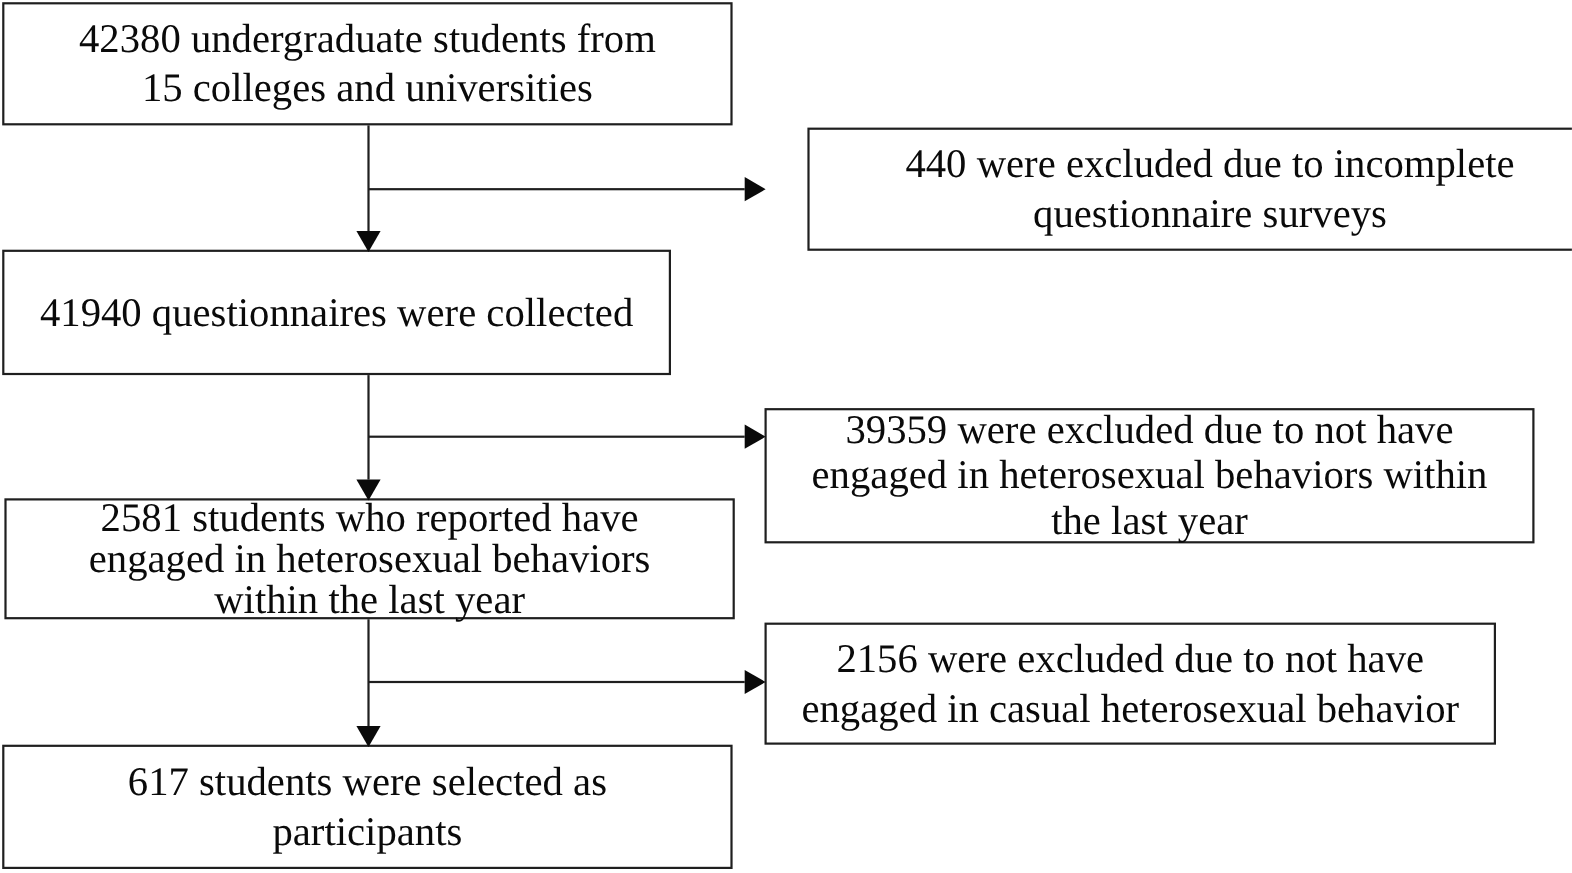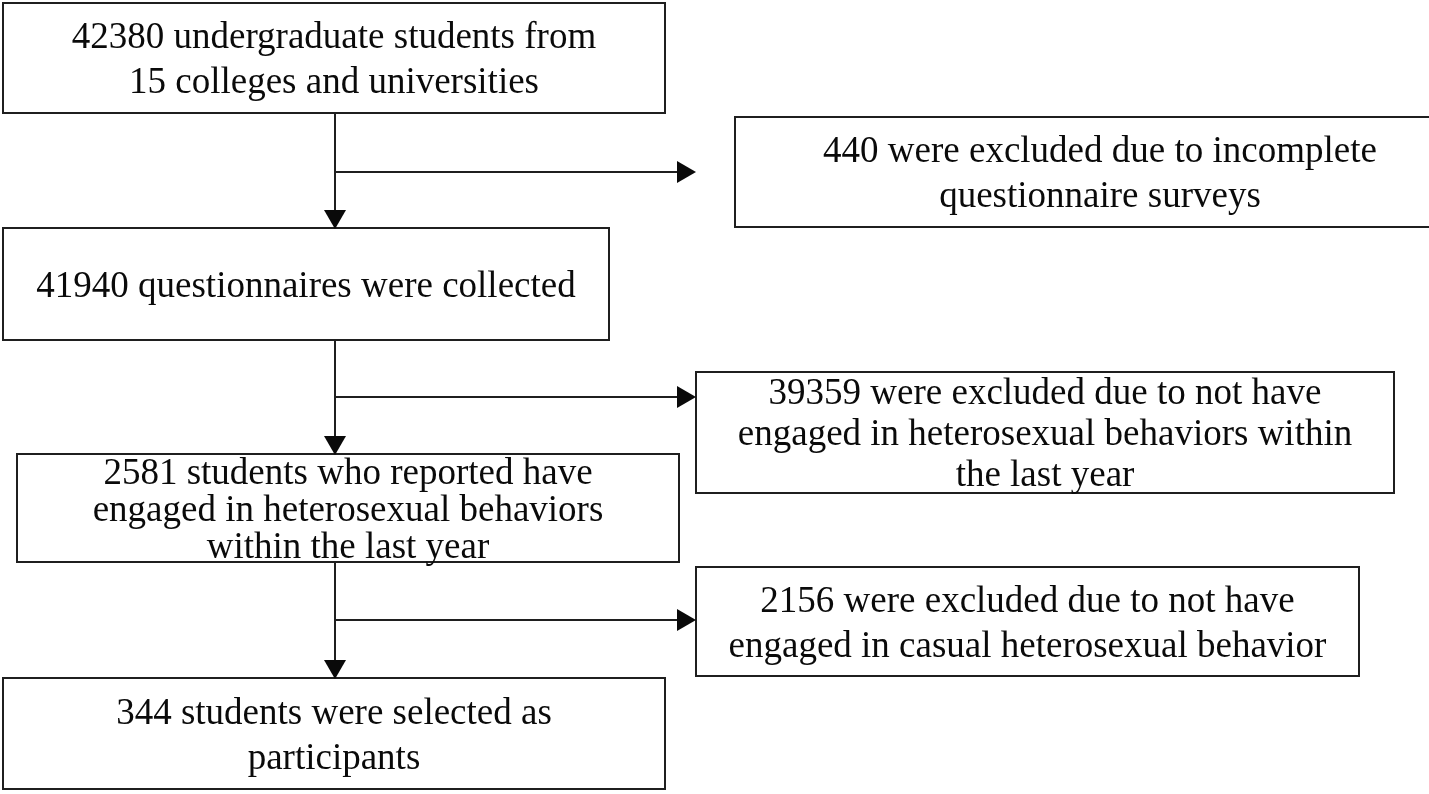--- a/index.html
+++ b/index.html
@@ -24,21 +24,21 @@
     justify-content: center;
     text-align: center;
     font-size: 37px;
     line-height: 45px;
   }
   .box .txt { white-space: pre-line; display: block; width: 100%; }
 
   
   .b1 { left: 2px;   top: 2px;   width: 664px; height: 112px; }
   .b2 { left: 2px;   top: 227px; width: 608px; height: 114px; }
-  .b3 { left: 16px;   top: 453px; width: 664px; height: 110px; line-height: 37px; }
+  .b3 { left: 4px;   top: 453px; width: 664px; height: 110px; line-height: 37px; }
   .b4 { left: 2px;   top: 677px; width: 664px; height: 113px; }
 
   
   .r1 { left: 695px; top: 116px; width: 732px; height: 112px; margin-left: 39px; }
   .r2 { left: 695px; top: 335px; width: 700px; height: 123px; line-height: 41px; margin-top: 36px; }
   .r3 { left: 695px; top: 566px; width: 665px; height: 111px; }
 
   
   .vline { position: absolute; left: 334px; width: 2px; background: #1f1f1f; }
   .v1 { top: 114px; height: 96px; }
@@ -85,21 +85,21 @@
     <span class="txt">41940 questionnaires were collected</span>
   </div>
 
   <div class="box b3">
     <span class="txt">2581 students who reported have
 engaged in heterosexual behaviors
 within the last year</span>
   </div>
 
   <div class="box b4">
-    <span class="txt">344 students were selected as
+    <span class="txt">617 students were selected as
 participants</span>
   </div>
 
   <div class="box r1">
     <span class="txt">440 were excluded due to incomplete
 questionnaire surveys</span>
   </div>
 
   <div class="box r2">
     <span class="txt">39359 were excluded due to not have

